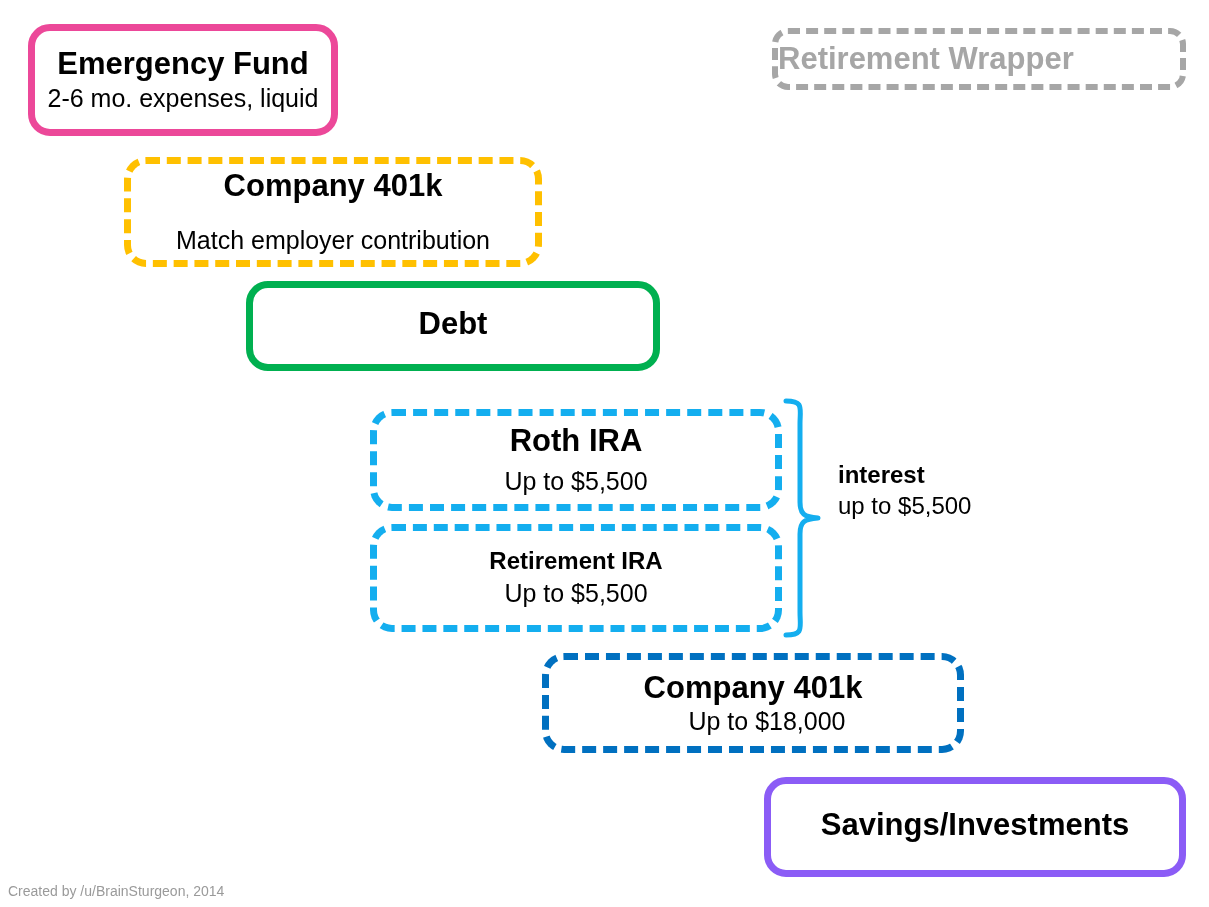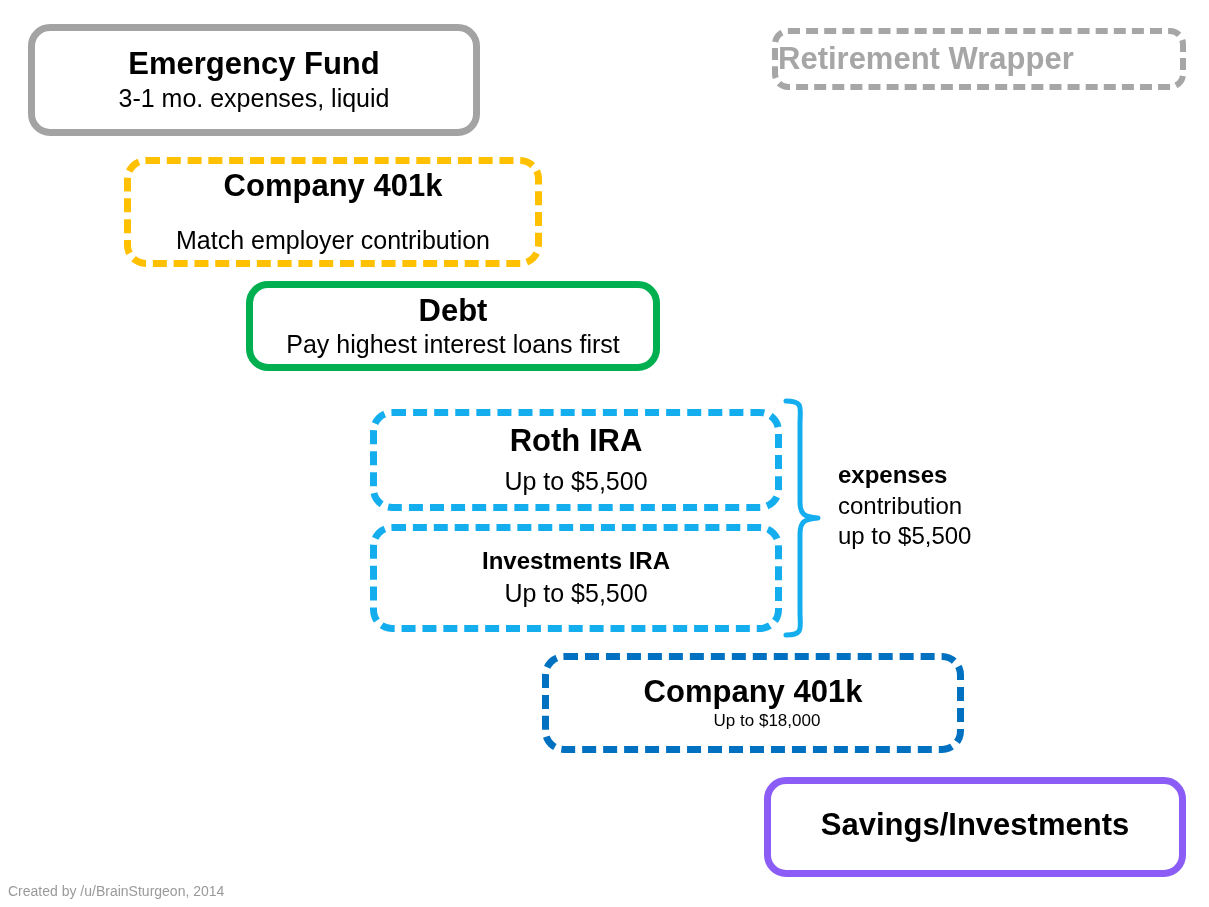--- a/index.html
+++ b/index.html
@@ -41,22 +41,22 @@
     white-space: nowrap;
   }
   .box .sub {
     font-weight: normal;
     color: #000000;
     white-space: nowrap;
   }
 
   
   #box-emergency {
-    left: 28px;  top: 24px;  width: 452px; height: 112px;
-    border: 7px solid #a3a3a3;
+    left: 28px;  top: 24px;  width: 310px; height: 112px;
+    border: 7px solid #ec4899;
   }
   #box-emergency .title { font-size: 31px; margin-bottom: 4px; }
   #box-emergency .sub   { font-size: 25px; }
 
   #box-401k-match {
     left: 124px; top: 157px; width: 418px; height: 110px;
     border: 7px dashed #FFC000;
   }
   #box-401k-match .title { font-size: 31px; margin-bottom: 4px; }
   #box-401k-match .sub   { font-size: 25px; margin-top: 20px; }
@@ -80,21 +80,21 @@
     border: 7px dashed #14AEEF;
   }
   #box-traditional .title { font-size: 24px; margin-bottom: 6px; }
   #box-traditional .sub   { font-size: 25px; }
 
   #box-401k-max {
     left: 542px; top: 653px; width: 422px; height: 100px;
     border: 7px dashed #0070C0;
   }
   #box-401k-max .title { font-size: 31px; margin-bottom: 3px; }
-  #box-401k-max .sub   { font-size: 17px; margin-left: 28px; }
+  #box-401k-max .sub   { font-size: 25px; margin-left: 28px; }
 
   #box-savings {
     left: 764px; top: 777px; width: 422px; height: 100px;
     border: 7px solid #8b5cf6;
   }
   #box-savings .title { font-size: 31px; margin-bottom: 3px; }
   #box-savings .sub   { font-size: 25px; }
 
   
   #legend-wrapper {
@@ -149,56 +149,54 @@
 <body>
 
 <div id="canvas">
 
   <div id="legend-wrapper">
     <span class="legend-label">Retirement Wrapper</span>
   </div>
 
   <div class="box" id="box-emergency">
     <span class="title">Emergency Fund</span>
-    <span class="sub">3-1 mo. expenses, liquid</span>
+    <span class="sub">2-6 mo. expenses, liquid</span>
   </div>
 
   <div class="box" id="box-401k-match">
     <span class="title">Company 401k</span>
     <span class="sub">Match employer contribution</span>
   </div>
 
   <div class="box" id="box-debt">
     <span class="title">Debt</span>
-    <span class="sub">Pay highest interest loans first</span>
   </div>
 
   <div class="box" id="box-roth">
     <span class="title">Roth IRA</span>
     <span class="sub">Up to $5,500</span>
   </div>
 
   <div class="box" id="box-traditional">
-    <span class="title">Investments IRA</span>
+    <span class="title">Retirement IRA</span>
     <span class="sub">Up to $5,500</span>
   </div>
 
   <svg id="brace" viewBox="0 0 46 240">
     <path d="M 8 3
              C 26 3, 22 10, 22 26
              L 22 104
              C 22 116, 26 119, 40 120
              C 26 121, 22 124, 22 136
              L 22 214
              C 22 230, 26 237, 8 237" fill="none" stroke="#14AEEF" stroke-width="5" stroke-linecap="round" stroke-linejoin="round"></path>
   </svg>
 
   <div id="combined-note">
-    <span class="line-strong">expenses</span>
-    <span class="line">contribution</span>
+    <span class="line-strong">interest</span>
     <span class="line">up to $5,500</span>
   </div>
 
   <div class="box" id="box-401k-max">
     <span class="title">Company 401k</span>
     <span class="sub">Up to $18,000</span>
   </div>
 
   <div class="box" id="box-savings">
     <span class="title">Savings/Investments</span>

